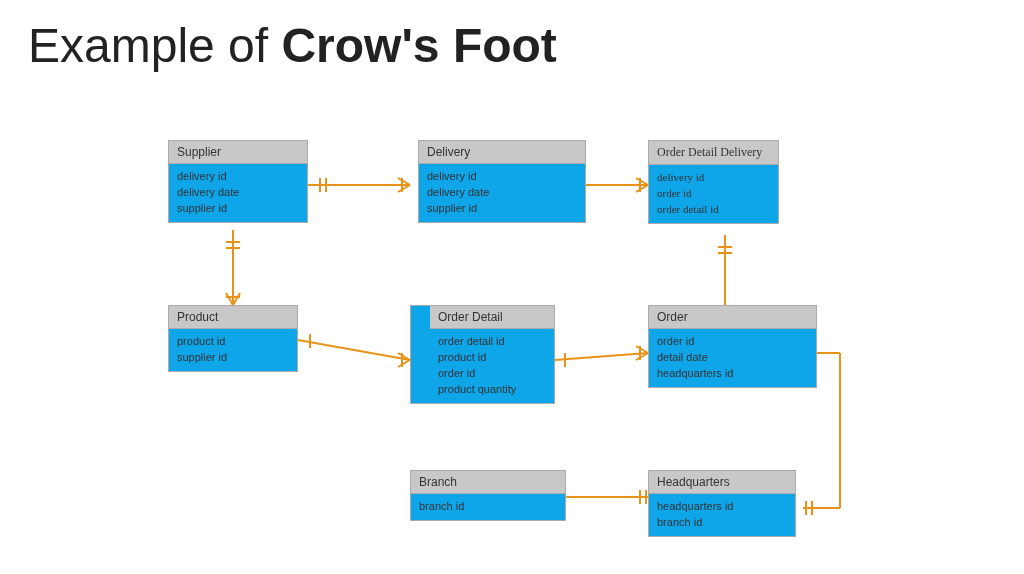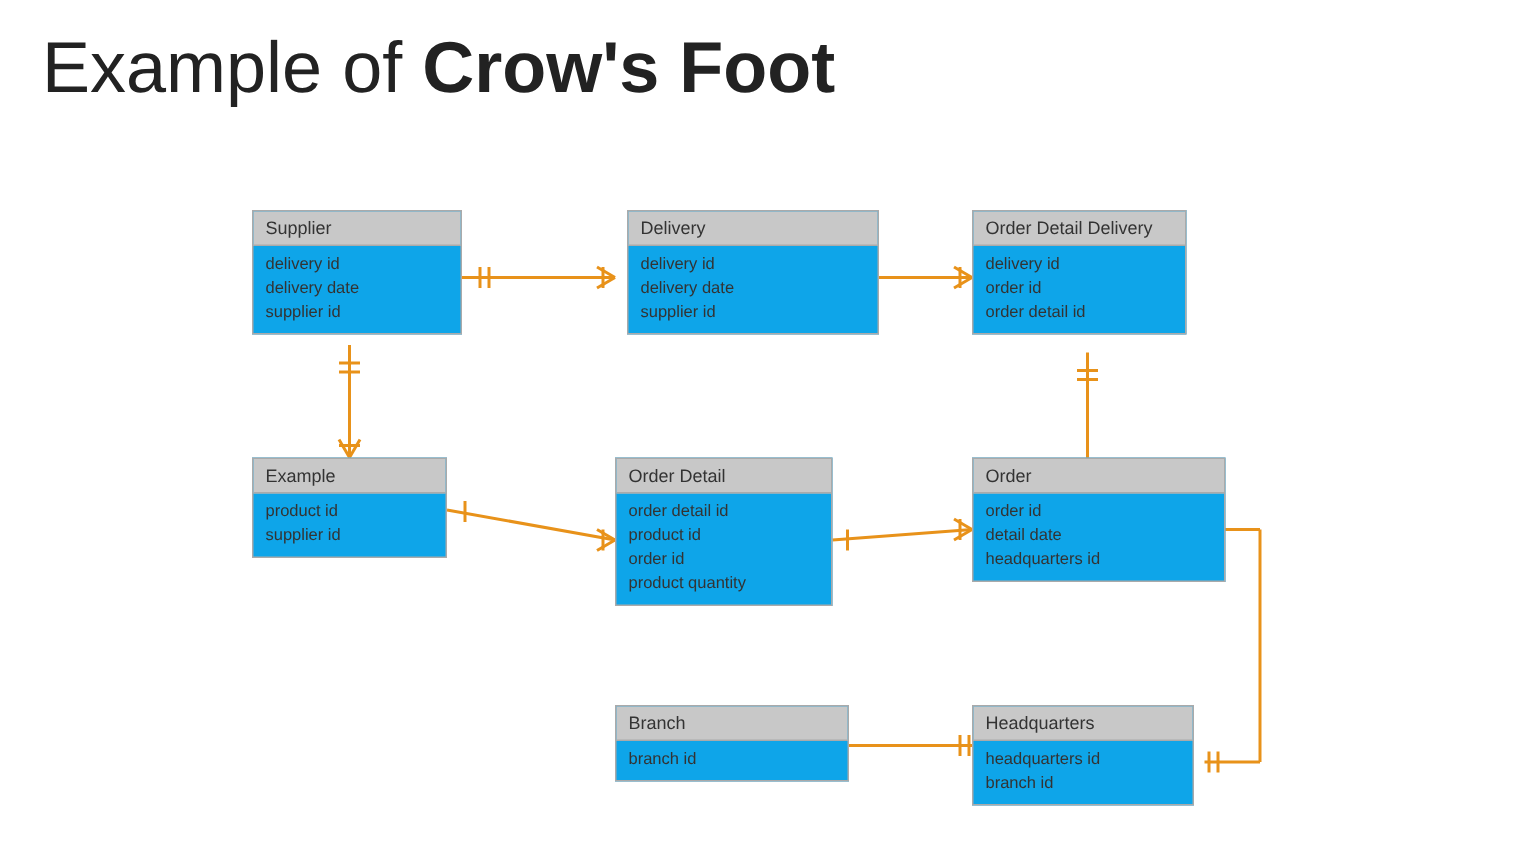--- a/index.html
+++ b/index.html
@@ -164,42 +164,42 @@
     <div class="entity-header">
       <span>Delivery</span>
     </div>
     <div class="entity-body">
       <div>delivery id</div>
       <div>delivery date</div>
       <div>supplier id</div>
     </div>
   </div>
 
-  <div class="entity" style="left:648px; top:50px; width:143px;">
+  <div class="entity" style="left:648px; top:50px; width:131px;font-family:Liberation Serif, serif;">
     <div class="entity-header">
       <span>Order Detail Delivery</span>
     </div>
     <div class="entity-body">
       <div>delivery id</div>
       <div>order id</div>
       <div>order detail id</div>
     </div>
   </div>
 
   <div class="entity" style="left:168px; top:215px; width:130px;">
     <div class="entity-header">
-      <span>Example</span>
+      <span>Product</span>
     </div>
     <div class="entity-body">
       <div>product id</div>
       <div>supplier id</div>
     </div>
   </div>
 
-  <div class="entity" style="left:410px; top:215px; width:145px;">
+  <div class="entity" style="left:410px; top:215px; width:145px;padding-left:19px;">
     <div class="entity-header">
       <span>Order Detail</span>
     </div>
     <div class="entity-body">
       <div>order detail id</div>
       <div>product id</div>
       <div>order id</div>
       <div>product quantity</div>
     </div>
   </div>

